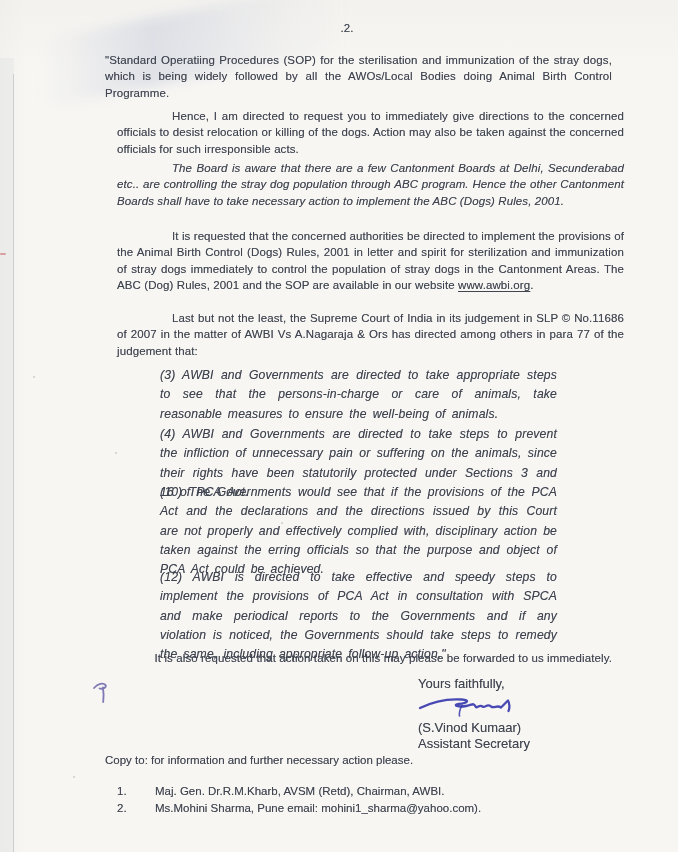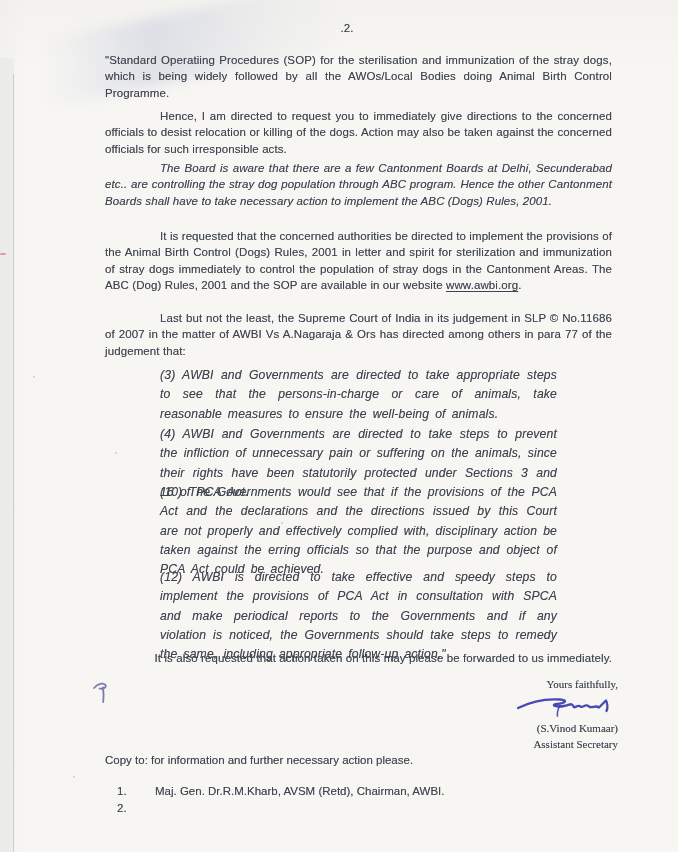--- a/index.html
+++ b/index.html
@@ -46,21 +46,21 @@
   }
 
   
   .blk {
     position: absolute; left: 105px; width: 507px;
     font-size: 11.5px; line-height: 16.4px;
     text-align: justify;
     letter-spacing: 0.1px;
     text-shadow: 0 0 0.6px rgba(63,68,80,0.5);
   }
-  .indent { text-indent: 55px; }
+  .indent { text-indent: 55px; margin-left: 12px; }
 
   .page-number {
     position: absolute; left: 0; top: 22px; width: 694px;
     text-align: center; font-size: 11.5px;
     text-shadow: 0 0 0.6px rgba(63,68,80,0.5);
   }
 
   .quote {
     position: absolute; left: 160px; width: 397px;
     font-size: 12.2px; line-height: 19.3px;
@@ -68,24 +68,23 @@
     text-align: justify;
     word-spacing: 2.5px;
     letter-spacing: 0.15px;
     text-shadow: 0 0 0.6px rgba(63,68,80,0.5);
   }
 
   .website-link { text-decoration: underline; text-underline-offset: 2px; }
 
   .sig-block {
     position: absolute; right: 60px; top: 676px; width: 200px;
-    display: flex; flex-direction: column; align-items: flex-end;
-    font-size: 11px; line-height: 16.5px;
+    display: flex; flex-direction: column; 
+    font-size: 13px; line-height: 16.5px;
     text-shadow: 0 0 0.6px rgba(63,68,80,0.5);
-    font-family: Liberation Serif, serif;
   }
   .sig-svg { margin: 1px 4px 0 0; display: block; }
 
   .pen-mark { position: absolute; left: 90px; top: 679px; }
 
   .copy-heading { position: absolute; left: 105px; top: 754px; width: 507px;
     font-size: 11.5px; text-shadow: 0 0 0.6px rgba(63,68,80,0.5); }
 
   .copy-list { position: absolute; left: 117px; top: 783px; width: 495px;
     font-size: 11.5px; line-height: 17px; text-shadow: 0 0 0.6px rgba(63,68,80,0.5); }
@@ -145,16 +144,17 @@
 
   <div class="copy-heading">Copy to: for information and further necessary action please.</div>
 
   <div class="copy-list">
     <div class="copy-row">
       <span class="copy-num">1.</span>
       <span>Maj. Gen. Dr.R.M.Kharb, AVSM (Retd), Chairman, AWBI.</span>
     </div>
     <div class="copy-row">
       <span class="copy-num">2.</span>
+      <span>Ms.Mohini Sharma, Pune email: mohini1_sharma@yahoo.com).</span>
     </div>
   </div>
 
 </div>
 
 </body></html>

